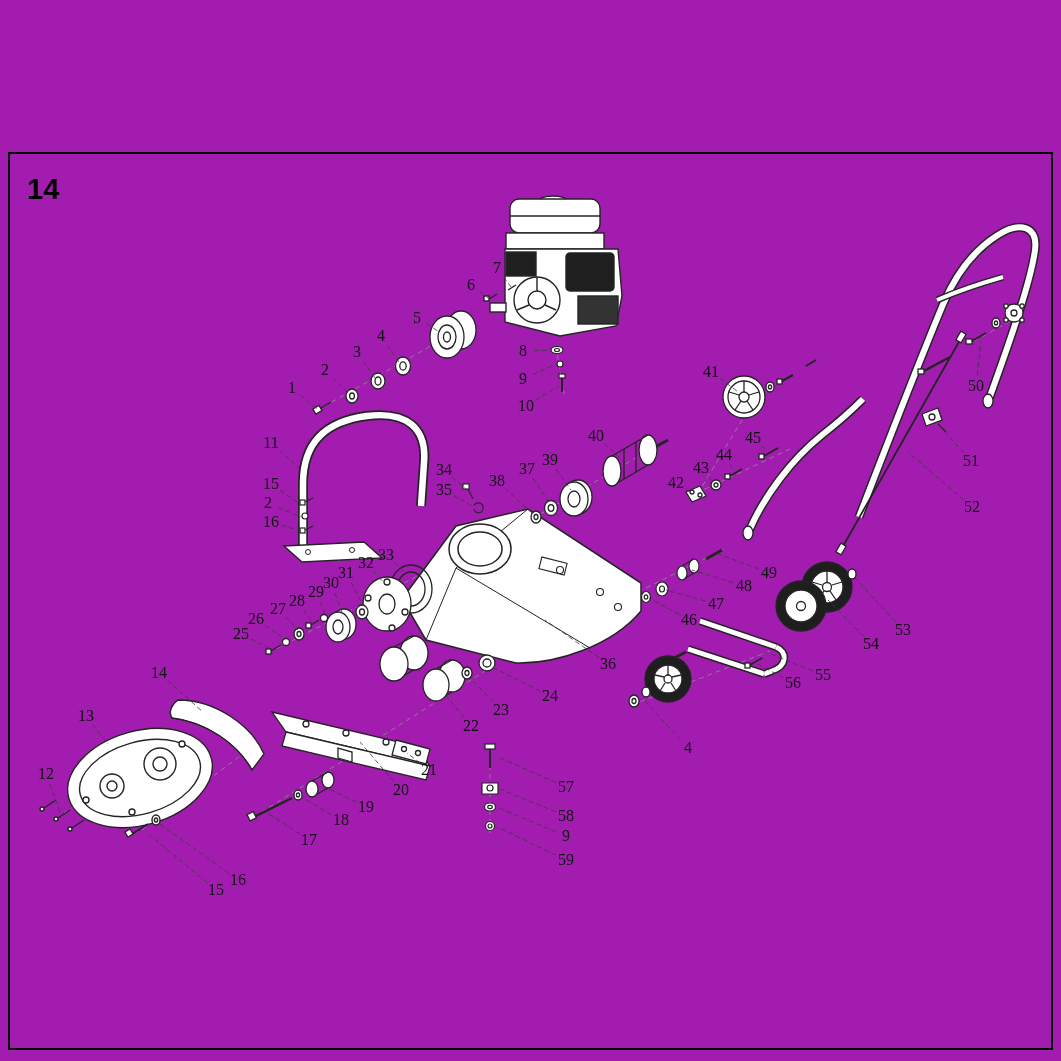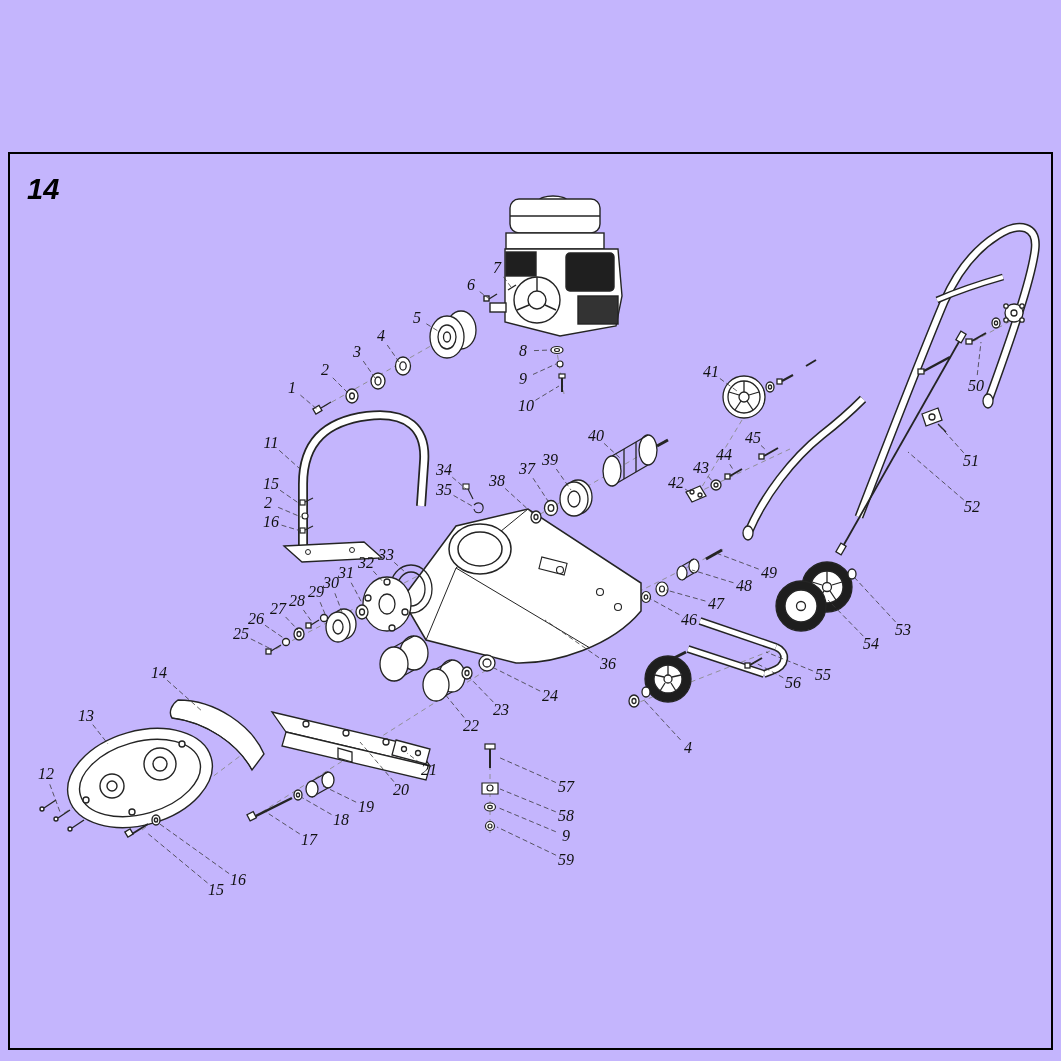--- a/index.html
+++ b/index.html
@@ -1,17 +1,17 @@
 <!DOCTYPE html>
 <html><head>
 <meta charset="utf-8">
 <style>
   html,body{margin:0;padding:0;background:#fff;}
-  .page{position:relative;width:1061px;height:1061px;background:#c4b5fd;overflow:hidden;
-        font-family:"Liberation Serif",serif;font-style:italic;}
+  .page{position:relative;width:1061px;height:1061px;background:#a21caf;overflow:hidden;
+        font-family:"Liberation Serif",serif;}
   svg{position:absolute;left:0;top:0;}
   .part-label{font-family:"Liberation Serif",serif;font-size:16px;fill:#111;text-anchor:middle;}
   .fig-num{font-family:"Liberation Sans",sans-serif;font-size:29px;font-weight:bold;fill:#000;}
   .leader{stroke:#3a3a3a;stroke-width:0.8;stroke-dasharray:5 3;fill:none;}
   .ln{stroke:#242424;fill:none;}
 </style>
 </head>
 <body>
 
 <div class="page">

